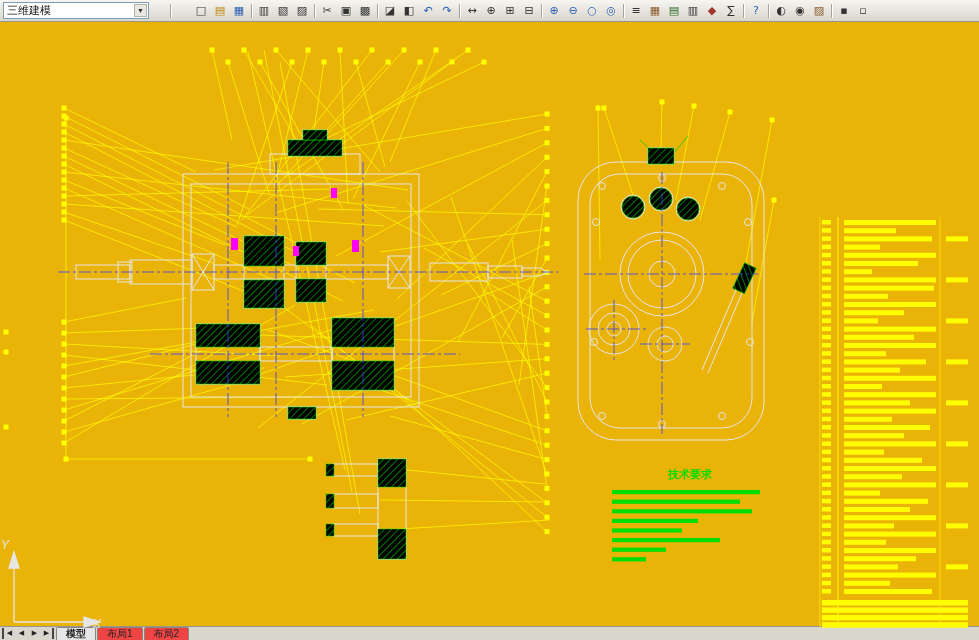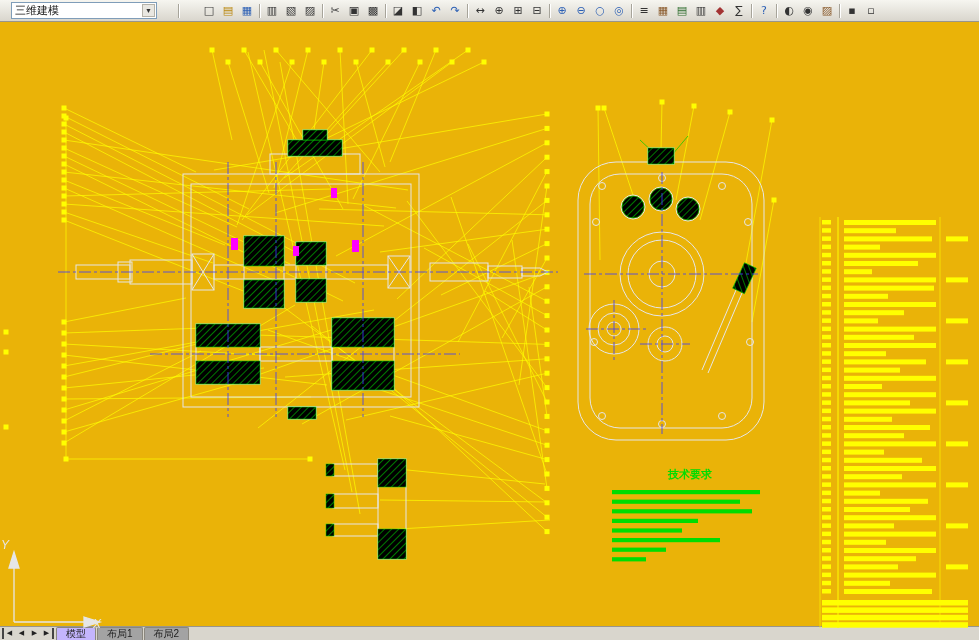--- a/index.html
+++ b/index.html
@@ -1,21 +1,21 @@
 <!DOCTYPE html>
 <html><head>
 <meta charset="utf-8">
 <style>
   html,body{margin:0;padding:0;background:#000;}
   body{width:979px;height:640px;overflow:hidden;font-family:"Liberation Sans",sans-serif;}
   .app{width:979px;height:640px;display:flex;flex-direction:column;}
 
   
   .toolbar{height:19px;flex:0 0 19px;background:linear-gradient(#f6f5f0,#d9d6cd);
-    border-bottom:1px solid #98958c;display:flex;align-items:center;padding:1px 11px;gap:19px;}
+    border-bottom:1px solid #98958c;display:flex;align-items:center;padding:1px 3px;gap:19px;}
   .combo{width:140px;height:15px;background:#fff;border:1px solid #7f9db9;display:flex;
     align-items:center;justify-content:space-between;font-size:11px;padding:0 1px 0 3px;color:#111;}
   .combo-arrow{font-size:7px;color:#333;background:#e9e7e1;border:1px solid #b5b2a8;
     width:11px;height:11px;line-height:11px;text-align:center;}
   .ticon{width:18px;height:16px;padding:0;margin:0;background:transparent;border:1px solid transparent;
     font-size:11px;line-height:14px;text-align:center;cursor:default;font-family:"DejaVu Sans",sans-serif;}
   .tsep{width:1px;height:14px;background:#a7a49a;box-shadow:1px 0 0 #fff;margin:0 2px;flex:0 0 1px;}
 
   
   .canvas{position:relative;flex:1 1 auto;background:#eab308;cursor:crosshair;}
@@ -23,23 +23,23 @@
 
   
   .tabbar{height:13px;flex:0 0 13px;background:#d9d6cd;border-top:1px solid #98958c;
     display:flex;align-items:stretch;font-size:10px;}
   .tab-nav{display:flex;align-items:center;padding:0 2px;gap:0;}
   .tab-nav button{width:13px;height:11px;padding:0;border:none;background:transparent;
     font-size:7px;line-height:9px;color:#222;font-family:"DejaVu Sans",sans-serif;}
   .tab-nav button.end{border-left:2px solid #444;}
   .tab-nav button.endr{border-right:2px solid #444;}
   .tabs{display:flex;align-items:stretch;}
-  .tab{padding:0 9px;display:flex;align-items:center;background:#a3a3a3;border:1px solid #8a877e;
+  .tab{padding:0 9px;display:flex;align-items:center;background:#ef4444;border:1px solid #8a877e;
     border-bottom:none;border-radius:2px 2px 0 0;margin-right:1px;color:#222;}
-  .tab.active{background:#c4b5fd;font-weight:normal;}
+  .tab.active{background:#e5e5e5;font-weight:bold;}
 </style>
 </head>
 <body>
 
 <div class="app">
 
   <div class="toolbar">
     <div class="combo">
       <span>三维建模</span>
       <span class="combo-arrow">▼</span>

